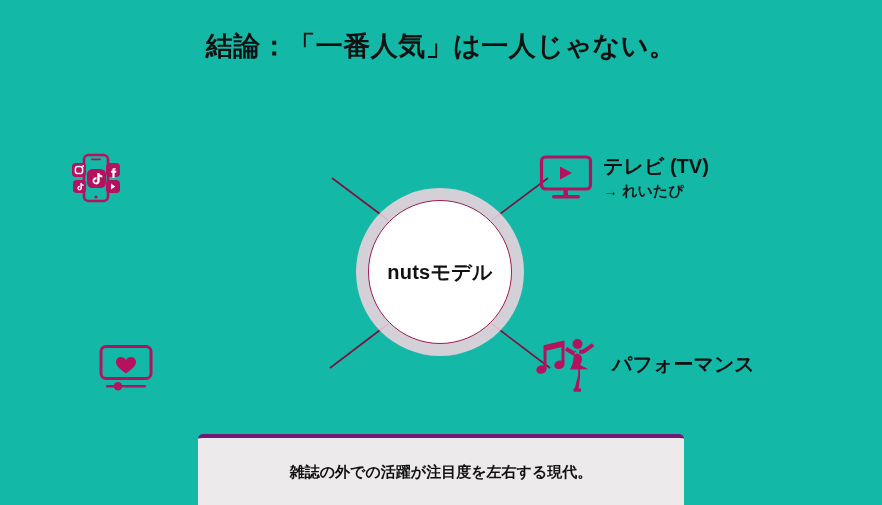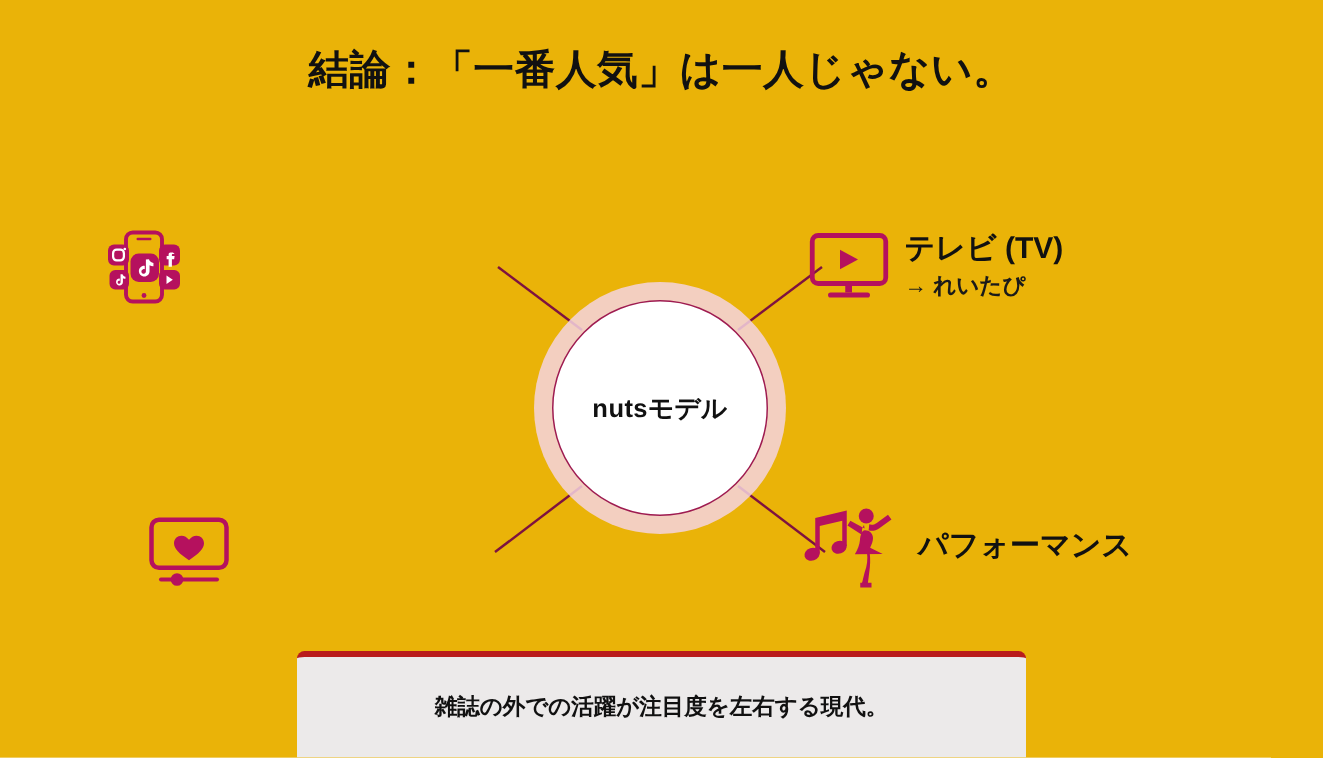--- a/index.html
+++ b/index.html
@@ -11,21 +11,21 @@
     height: 505px;
     background: #f8f7f4;
     font-family: "Liberation Sans", "DejaVu Sans", sans-serif;
     overflow: hidden;
     position: relative;
   }
   #stage {
     position: relative;
     width: 882px;
     height: 505px;
-    background: #eab308;
+    background: #14b8a6;
   }
 
   
   .title-block {
     position: absolute;
     left: 0;
     top: 28px;
     width: 882px;
     text-align: center;
     color: #111111;
@@ -68,21 +68,21 @@
     height: 144px;
     border-radius: 50%;
     background: #ffffff;
     border: 1.5px solid #9e1b50;
     box-sizing: border-box;
     display: flex;
     align-items: center;
     justify-content: center;
   }
   .hub-label {
-    font-size: 17px;
+    font-size: 20px;
     font-weight: bold;
     color: #111111;
     letter-spacing: 0.3px;
   }
 
   
   .node {
     position: absolute;
     display: flex;
     align-items: center;
@@ -125,21 +125,21 @@
   .icon-wrap.wide { width: 72px; }
 
   
   .footer-note {
     position: absolute;
     left: 198px;
     top: 434px;
     width: 486px;
     height: 71px;
     background: #eceaea;
-    border-top: 4px solid #b91c1c;
+    border-top: 4px solid #701a75;
     border-radius: 5px 5px 0 0;
     box-sizing: border-box;
     display: flex;
     flex-direction: row;
     align-items: center;
     justify-content: center;
     gap: 2px;
   }
   .footer-line {
     font-size: 15px;

